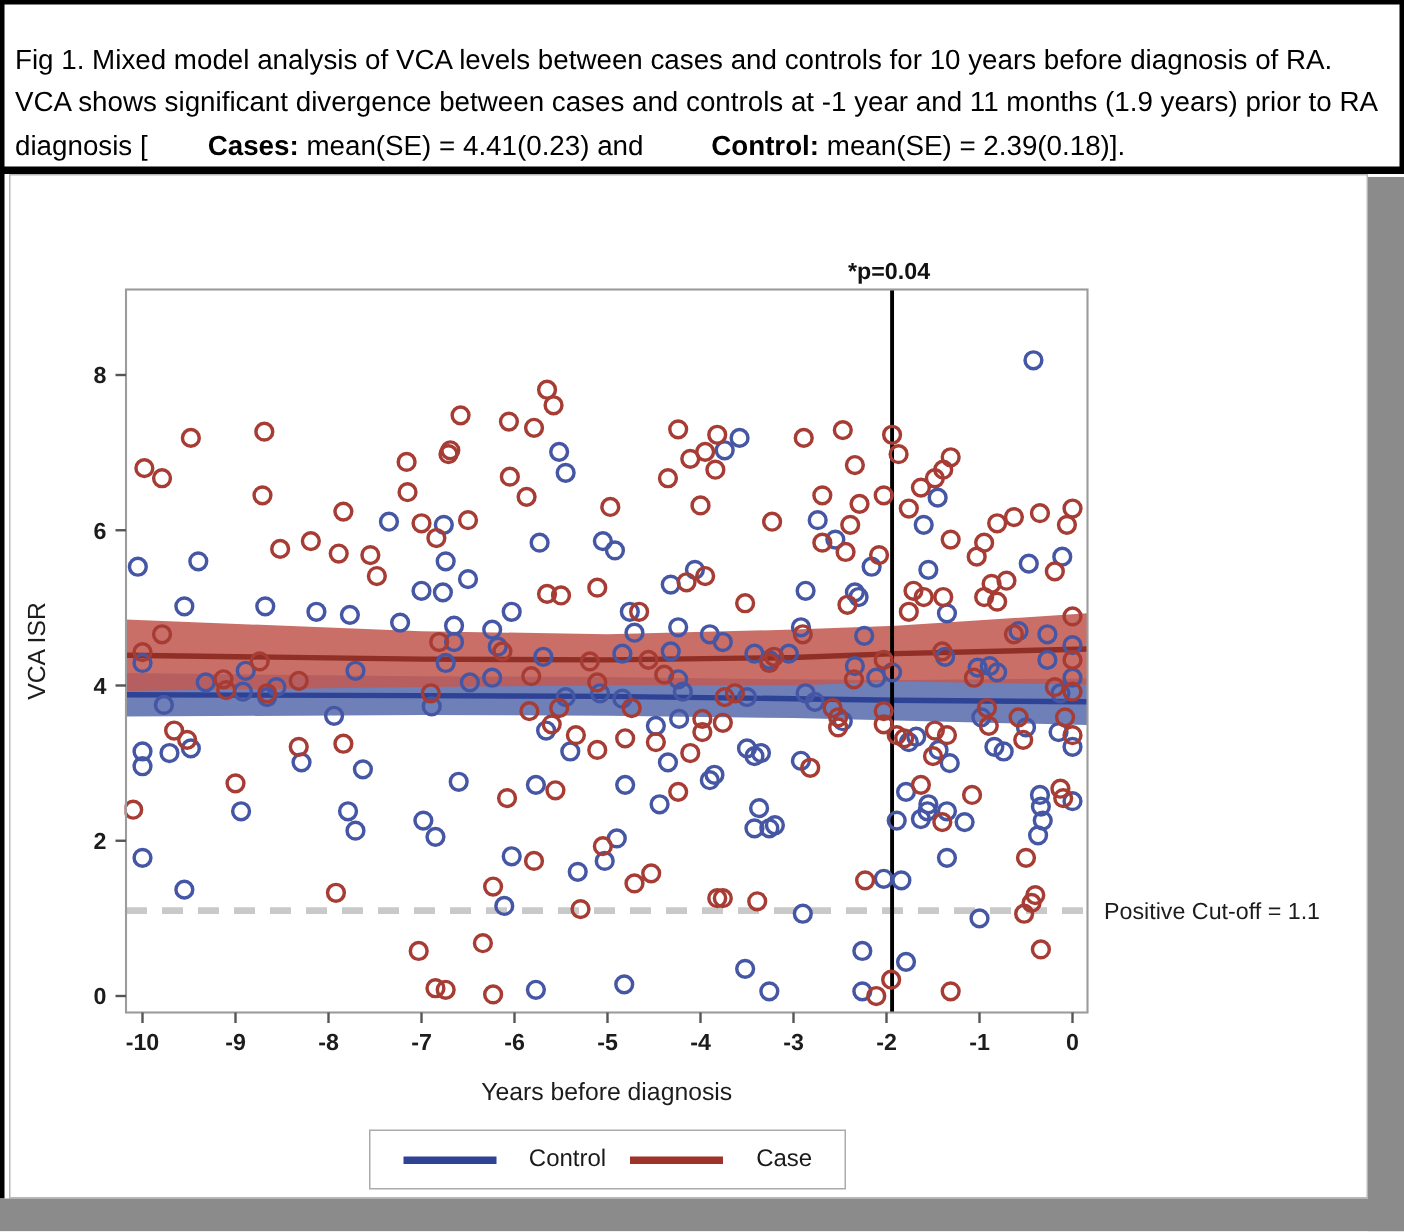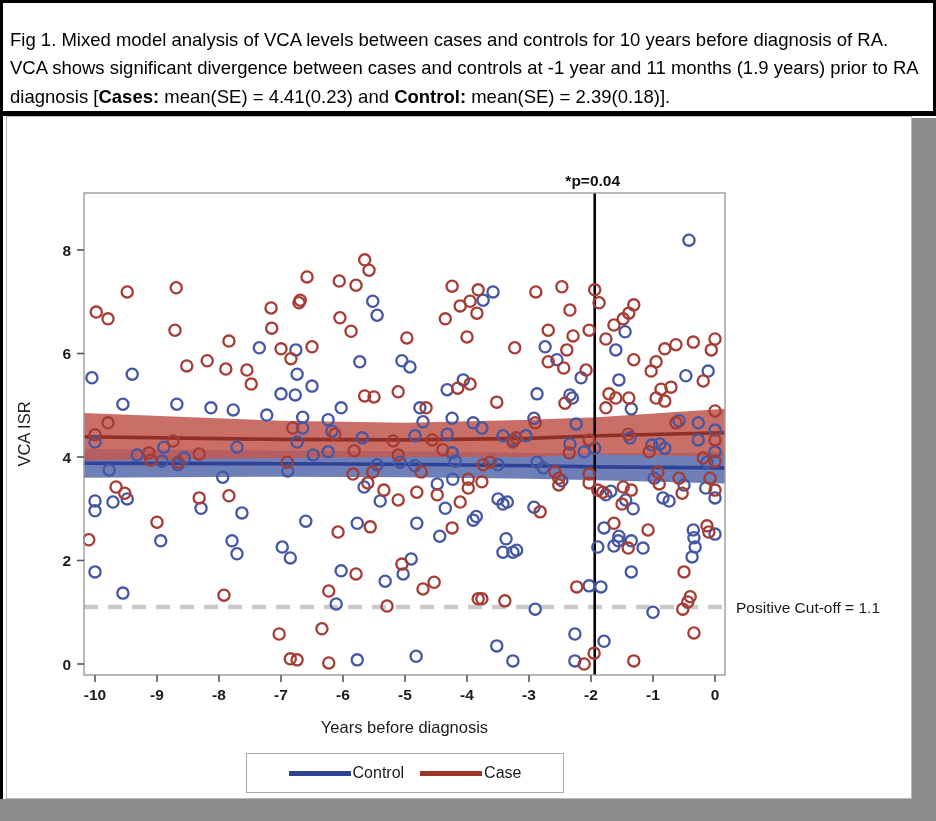--- a/index.html
+++ b/index.html
@@ -1,28 +1,28 @@
 <!DOCTYPE html>
 <html><head>
 <meta charset="utf-8">
 <style>
   html,body{margin:0;padding:0;background:#fff;}
   #page{position:relative;width:936px;height:821px;background:#ffffff;overflow:hidden;
         font-family:"Liberation Sans", sans-serif;}
   .border-black{position:absolute;background:#000;}
   .caption{position:absolute;left:10px;top:7px;width:908px;font-size:18.5px;line-height:1.55;color:#000;}
-  .caption b{font-weight:bold;}
+  .caption b{font-weight:bold;margin-left:40px;}
   #panel{position:absolute;left:6px;top:116px;width:904px;height:681px;background:#fff;
          border:1px solid #b8b8b8;}
   .shadow{position:absolute;background:#8b8b8b;}
   #fig-title{position:absolute;left:17px;top:133px;font-size:17.5px;font-weight:bold;color:#000;}
   #plot-svg{position:absolute;left:0;top:0;width:936px;height:821px;}
   #legend-box{position:absolute;left:246px;top:753px;width:316px;height:38px;border:1px solid #ababab;
               display:flex;align-items:center;justify-content:center;gap:16px;background:#fff;}
-  .legend-item{display:flex;align-items:center;gap:2px;}
+  .legend-item{display:flex;align-items:center;gap:22px;}
   .legend-swatch{width:62px;height:5px;}
   .legend-label{font-size:16px;color:#1a1a1a;}
 </style>
 </head>
 <body>
 
 <div id="page">
   <p class="caption" id="caption"><span>Fig 1.  Mixed model analysis of VCA levels between cases and controls for 10 years before diagnosis of RA.  VCA shows significant divergence between cases and controls at -1 year and 11 months (1.9 years) prior to RA diagnosis [</span><b>Cases:</b><span> mean(SE) = 4.41(0.23) and </span><b>Control:</b><span> mean(SE) = 2.39(0.18)].</span></p>
 
   <div class="border-black" style="left:0;top:0;width:936px;height:3px;"></div>

